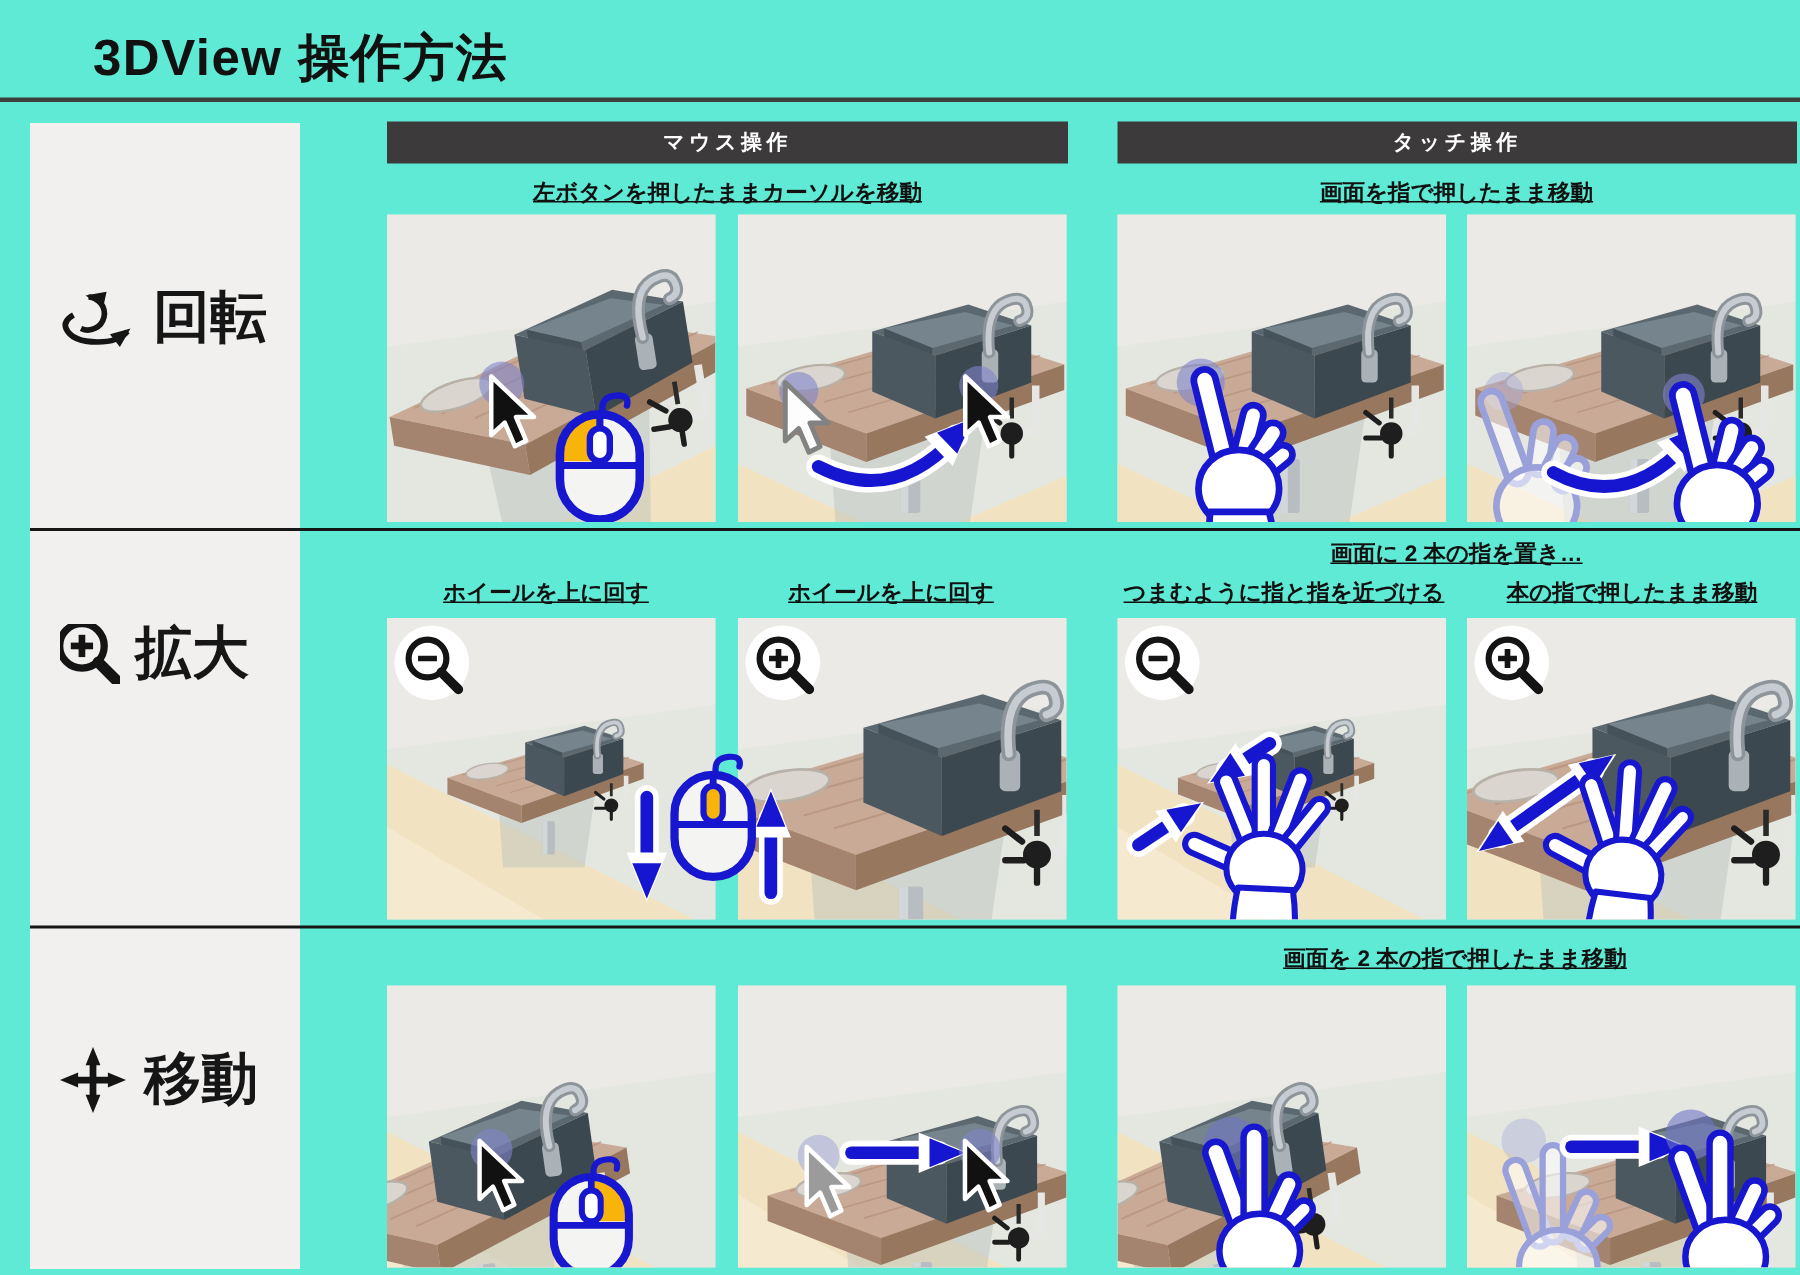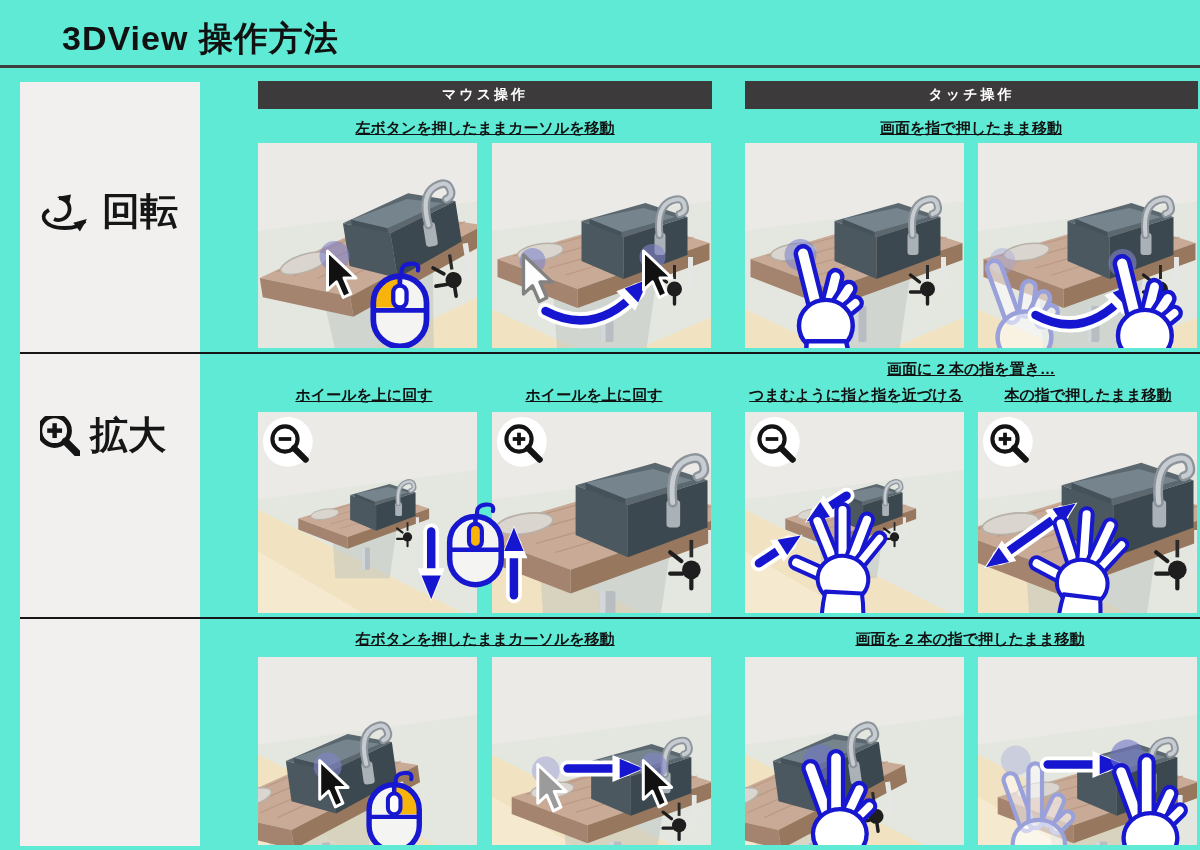--- a/index.html
+++ b/index.html
@@ -166,31 +166,41 @@
   </div>
 
   <div class="row-label" style="left:40px;top:410px">
     <svg width="40" height="40" viewBox="-20 -20 40 40">
       <use href="#glass-plus" transform="translate(-2,-2) scale(1.35)"></use>
     </svg>
     <span>拡大</span>
   </div>
 
 
+  <div class="row-label" style="left:38px;top:694px">
+    <svg width="48" height="48" viewBox="0 0 48 48">
+      <line x1="24" y1="8" x2="24" y2="40" stroke="#151515" stroke-width="4.5"></line>
+      <line x1="8" y1="24" x2="40" y2="24" stroke="#151515" stroke-width="4.5"></line>
+      <use href="#ahead" transform="translate(46,24) scale(0.55)" fill="#151515"></use>
+      <use href="#ahead" transform="translate(2,24) rotate(180) scale(0.55)" fill="#151515"></use>
+      <use href="#ahead" transform="translate(24,2) rotate(-90) scale(0.55)" fill="#151515"></use>
+      <use href="#ahead" transform="translate(24,46) rotate(90) scale(0.55)" fill="#151515"></use>
+    </svg>
+    <span>移動</span>
+  </div>
 
   <div class="cap" style="left:485px;top:119px">左ボタンを押したままカーソルを移動</div>
   <div class="cap" style="left:971px;top:119px">画面を指で押したまま移動</div>
 
   <div class="cap" style="left:971px;top:360px">画面に 2 本の指を置き…</div>
   <div class="cap" style="left:364px;top:386px">ホイールを上に回す</div>
   <div class="cap" style="left:594px;top:386px">ホイールを上に回す</div>
   <div class="cap" style="left:856px;top:386px">つまむように指と指を近づける</div>
   <div class="cap" style="left:1088px;top:386px">本の指で押したまま移動</div>
 
-  <div class="cap" style="left:485px;top:630px">右ボタンを押したままカーソルを移動</div>
   <div class="cap" style="left:970px;top:630px">画面を 2 本の指で押したまま移動</div>
 
   <div class="panel" style="left:258px;top:143px;width:219px;height:205px">
     <svg width="219" height="205" viewBox="0 0 220 205" preserveAspectRatio="xMidYMin slice">
       <use href="#wall"></use>
         <use href="#fl-right"></use>
       <use href="#scene" transform="translate(-6,2) rotate(-9 110 100) scale(1.08)"></use>
       <circle cx="77" cy="113" r="15" fill="#8183c9" opacity="0.6"></circle>
       <use href="#cursorShape" transform="translate(70,108) scale(1.5)" fill="#111" stroke="#fff" stroke-width="2"></use>
       <g>

